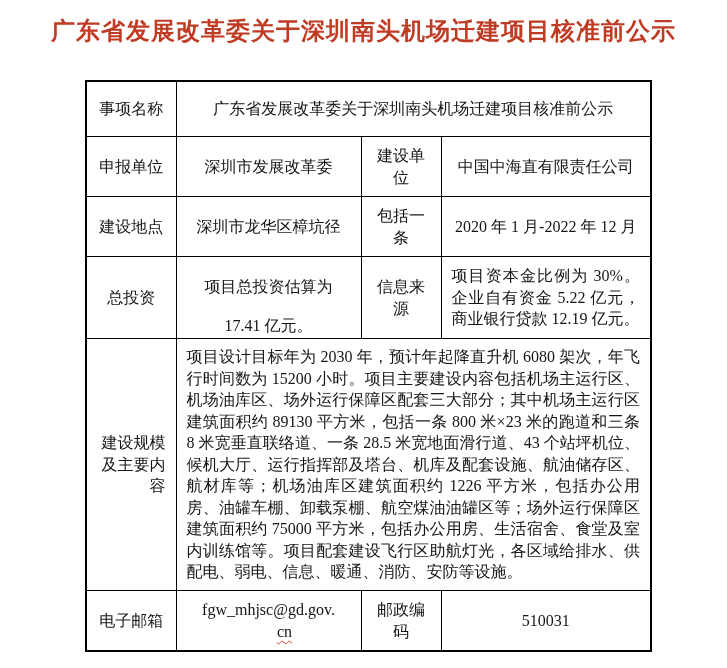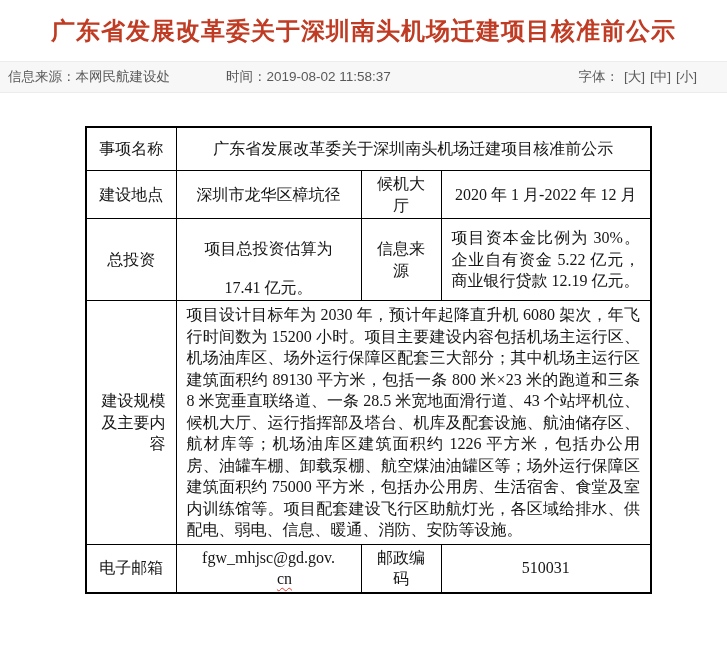--- a/index.html
+++ b/index.html
@@ -57,21 +57,21 @@
   }
   .doc-table td {
     border: 1px solid #000;
     vertical-align: middle;
     padding: 2px 8px;
     line-height: 21.5px;
     word-break: break-all;
   }
   td.label-cell {
     text-align: center;
-    padding: 2px 10px;
+    padding: 8px 10px;
   }
   td.value-center { text-align: center; }
   td.value-justify {
     text-align: justify;
     padding: 3px 10px;
   }
   tr.r1 td, tr.r2 td { height: 38px; }
   tr.r3 td { height: 36px; }
   tr.r4 td { height: 55px; }
   tr.r6 td { height: 35px; }
@@ -87,47 +87,43 @@
     margin-left: 32px;
   }
 </style>
 </head>
 <body>
 
 <div>
 
   <h1 class="page-title">广东省发展改革委关于深圳南头机场迁建项目核准前公示</h1>
 
-  <div class="meta-bar">
-    <span class="meta-source"><span>信息来源：</span><span>本网民航建设处</span></span>
-    <span class="meta-time"><span>时间：</span><span>2019-08-02 11:58:37</span></span>
-    <span class="meta-font">
-      <span>字体：</span>
-      <a class="font-opt">[大]</a>
-      <a class="font-opt">[中]</a>
-      <a class="font-opt">[小]</a>
-    </span>
-  </div>
 
   <table class="doc-table">
     <colgroup>
       <col style="width:90px">
       <col style="width:185px">
       <col style="width:80px">
       <col style="width:210px">
     </colgroup>
     <tbody>
       <tr class="r1">
         <td class="label-cell">事项名称</td>
         <td class="value-center" colspan="3">广东省发展改革委关于深圳南头机场迁建项目核准前公示</td>
       </tr>
+      <tr class="r2">
+        <td class="label-cell">申报单位</td>
+        <td class="value-center">深圳市发展改革委</td>
+        <td class="label-cell">建设单位</td>
+        <td class="value-center">中国中海直有限责任公司</td>
+      </tr>
       <tr class="r3">
         <td class="label-cell">建设地点</td>
         <td class="value-center">深圳市龙华区樟坑径</td>
-        <td class="label-cell">候机大厅</td>
+        <td class="label-cell">包括一条</td>
         <td class="value-center">2020 年 1 月-2022 年 12 月</td>
       </tr>
       <tr class="r4">
         <td class="label-cell">总投资</td>
         <td class="value-center two-line">
           <div>项目总投资估算为</div>
           <div>17.41 亿元。</div>
         </td>
         <td class="label-cell">信息来源</td>
         <td class="value-justify">项目资本金比例为 30%。企业自有资金 5.22 亿元，商业银行贷款 12.19 亿元。</td>

